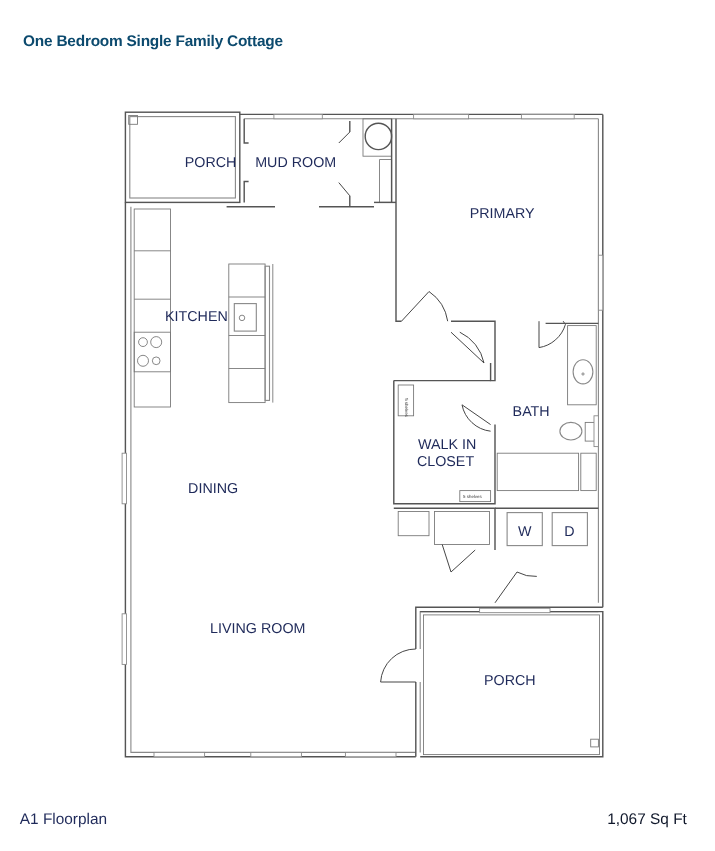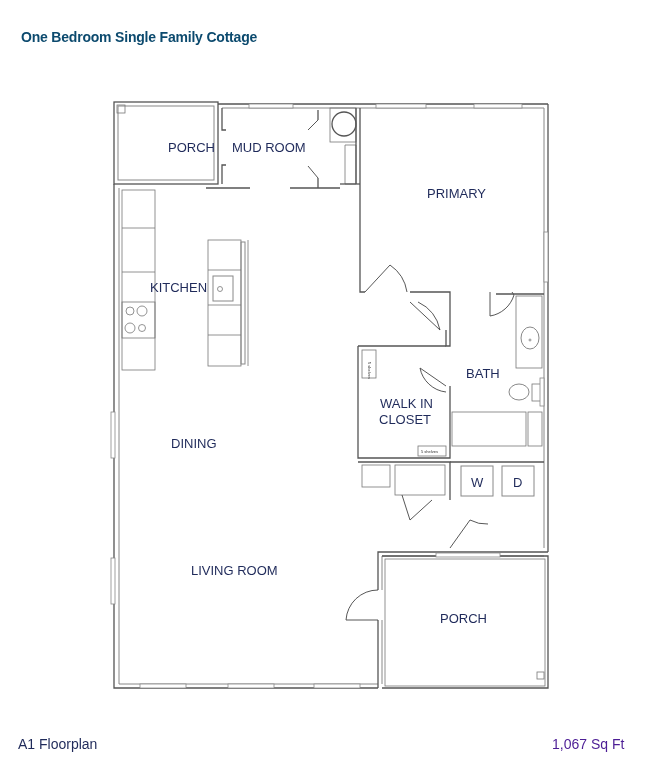--- a/index.html
+++ b/index.html
@@ -1,19 +1,19 @@
 <!DOCTYPE html>
 <html><head>
 <meta charset="utf-8">
 <style>
   html, body { margin: 0; padding: 0; background: #ffffff; }
   body { width: 650px; height: 774px; position: relative; overflow: hidden; font-family: "Liberation Sans", sans-serif; }
   .title { position: absolute; left: 21px; top: 29px; font-size: 14px; font-weight: bold; color: #0c4a6e; letter-spacing: -0.2px; }
   .footer-left { position: absolute; left: 18px; top: 736px; font-size: 14px; color: #1f2a5a; }
-  .footer-right { position: absolute; right: 147px; top: 736px; font-size: 14px; color: #4c1d95; }
+  .footer-right { position: absolute; right: 147px; top: 736px; font-size: 14px; color: #0f172a; }
   svg.plan { position: absolute; left: 0; top: 0; }
   .room-label { font-family: "Liberation Sans", sans-serif; font-size: 13px; fill: #1f2a5a; }
   .small-label { font-family: "Liberation Sans", sans-serif; font-size: 4px; fill: #333; }
   .appl-label { font-family: "Liberation Sans", sans-serif; font-size: 13px; fill: #1f2a5a; }
   .wall { fill: none; stroke: #555; stroke-width: 1.3; }
   .wall2 { fill: none; stroke: #888; stroke-width: 1; }
   .thin { fill: none; stroke: #777; stroke-width: 0.8; }
   .win { fill: #fff; stroke: #888; stroke-width: 0.8; }
   .door { fill: none; stroke: #444; stroke-width: 0.9; }
 </style>

